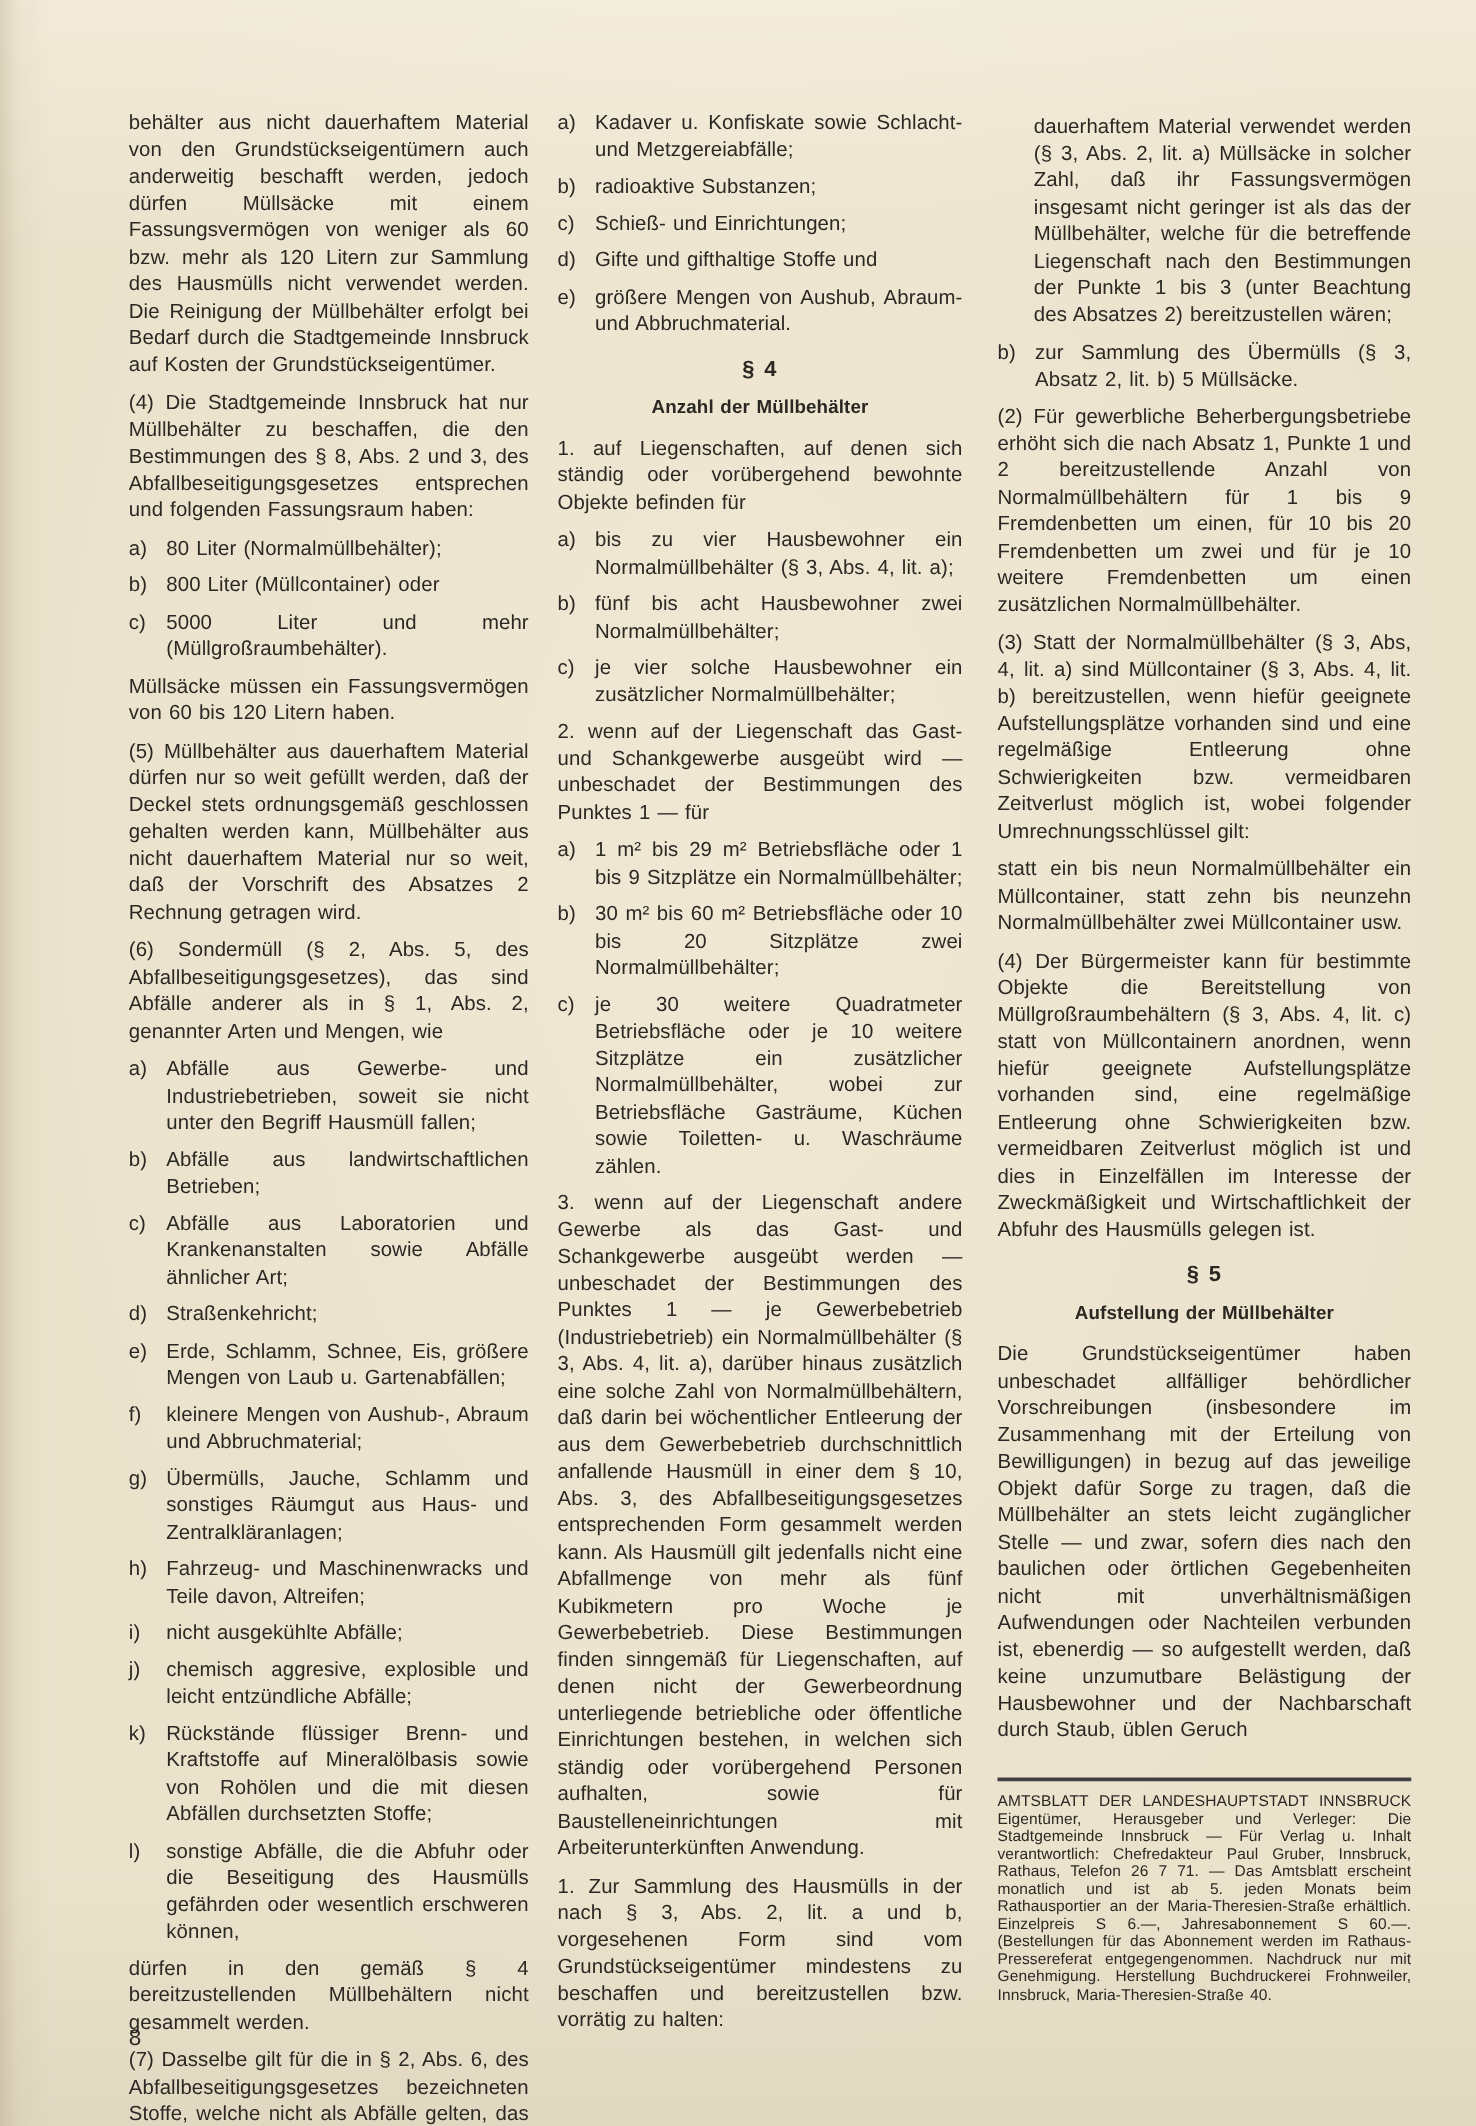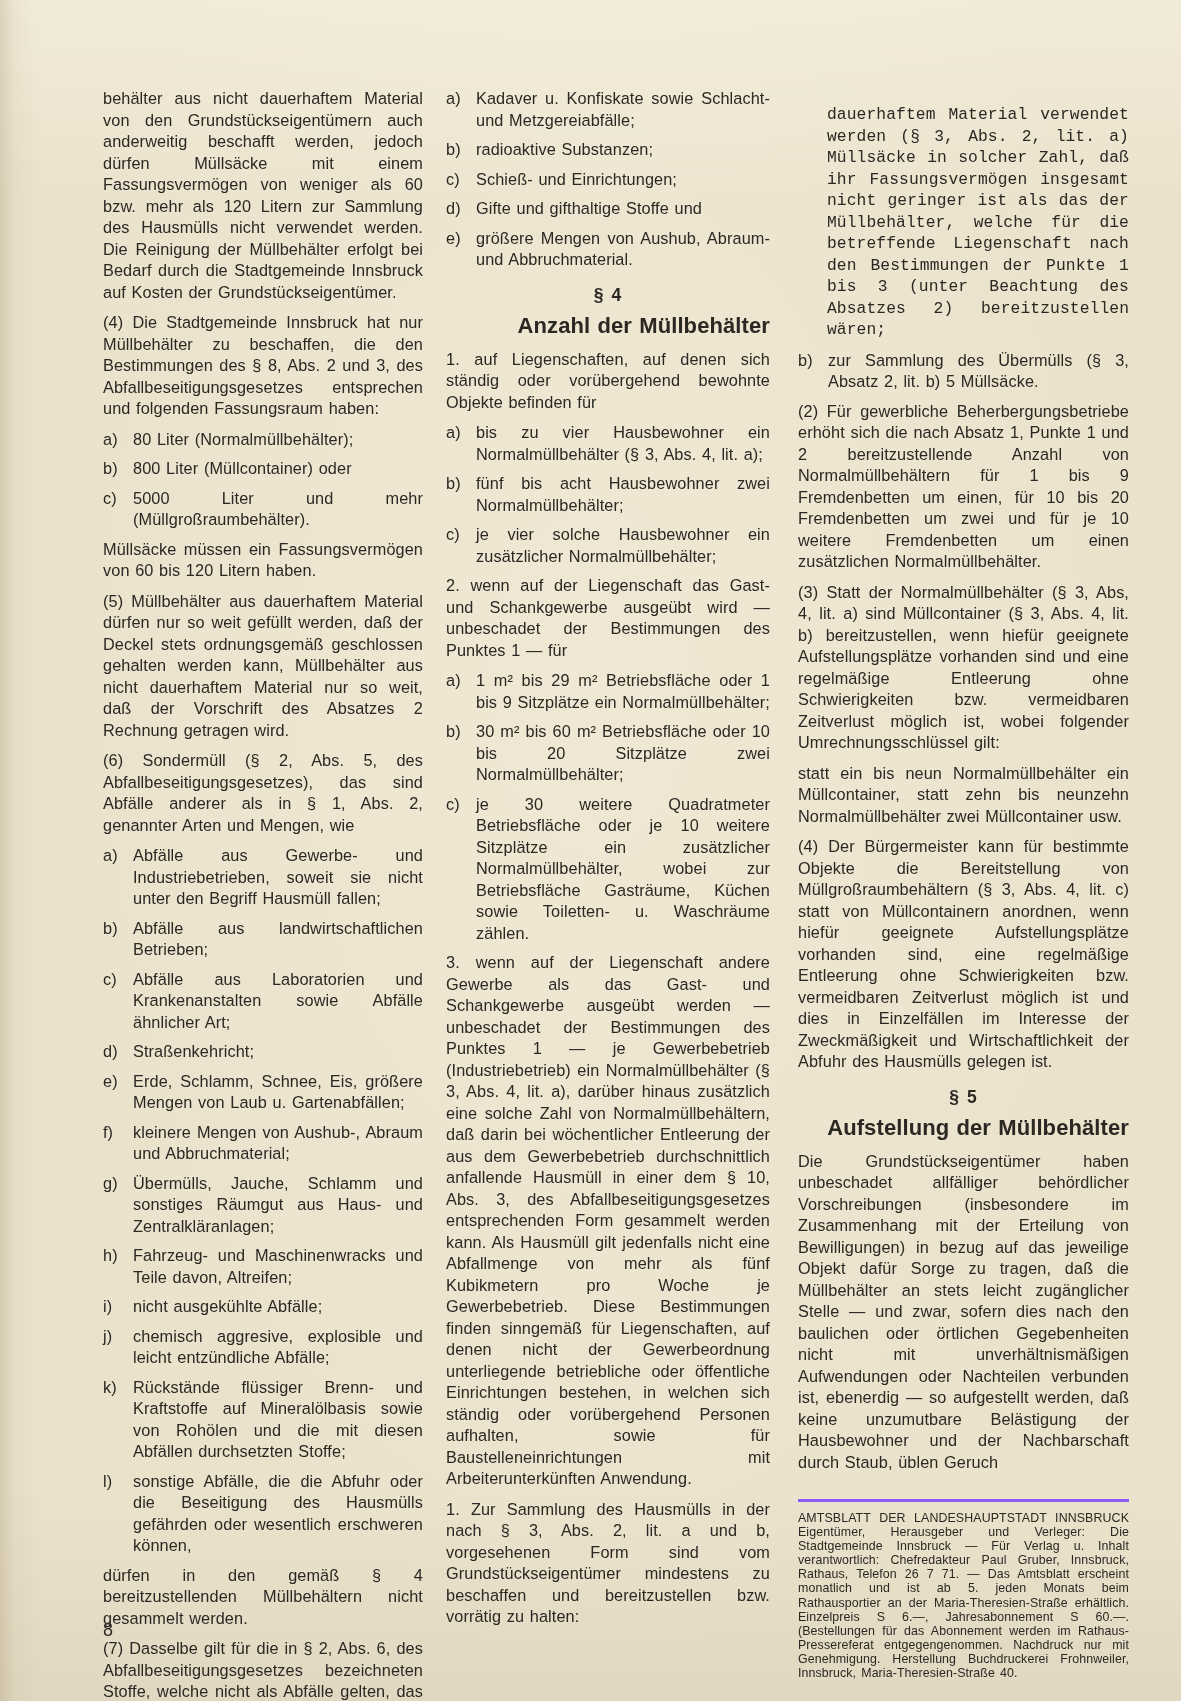--- a/index.html
+++ b/index.html
@@ -34,51 +34,50 @@
     word-spacing: 1px;
   }
   #col-0 { left: 103px; width: 320px; }
   #col-1 { left: 446px; width: 324px; }
   #col-2 { left: 798px; width: 331px; }
 
   .para, .flush {
     margin: 0 0 9px 0;
   }
   .cont {
-    margin: 16px 0 9px 0;
+    margin: 3px 0 9px 0;
     padding-left: 29px;
-    font-family: Liberation Mono, monospace;
   }
   .li {
     position: relative;
     padding-left: 30px;
     margin: 0 0 8px 0;
   }
   .li-label {
     position: absolute;
     left: 0;
     top: 0;
     text-align: left;
   }
   .sec-mark {
     text-align: center;
     font-weight: bold;
     font-size: 17.5px;
     margin: 14px 0 9px 0;
     letter-spacing: 1px;
   }
   .sec-title {
-    text-align: right;
+    text-align: center;
     font-weight: bold;
-    font-size: 22px;
+    font-size: 15px;
     margin: 0 0 12px 0;
   }
   .imprint {
     margin-top: 26px;
-    border-top: 3px solid #8b5cf6;
+    border-top: 3px solid #404040;
     padding-top: 9px;
     font-size: 12.4px;
     line-height: 14.1px;
     text-align: justify;
     word-spacing: 1.5px;
   }
   .page-number {
     position: absolute;
     left: 103px;
     top: 1620px;

